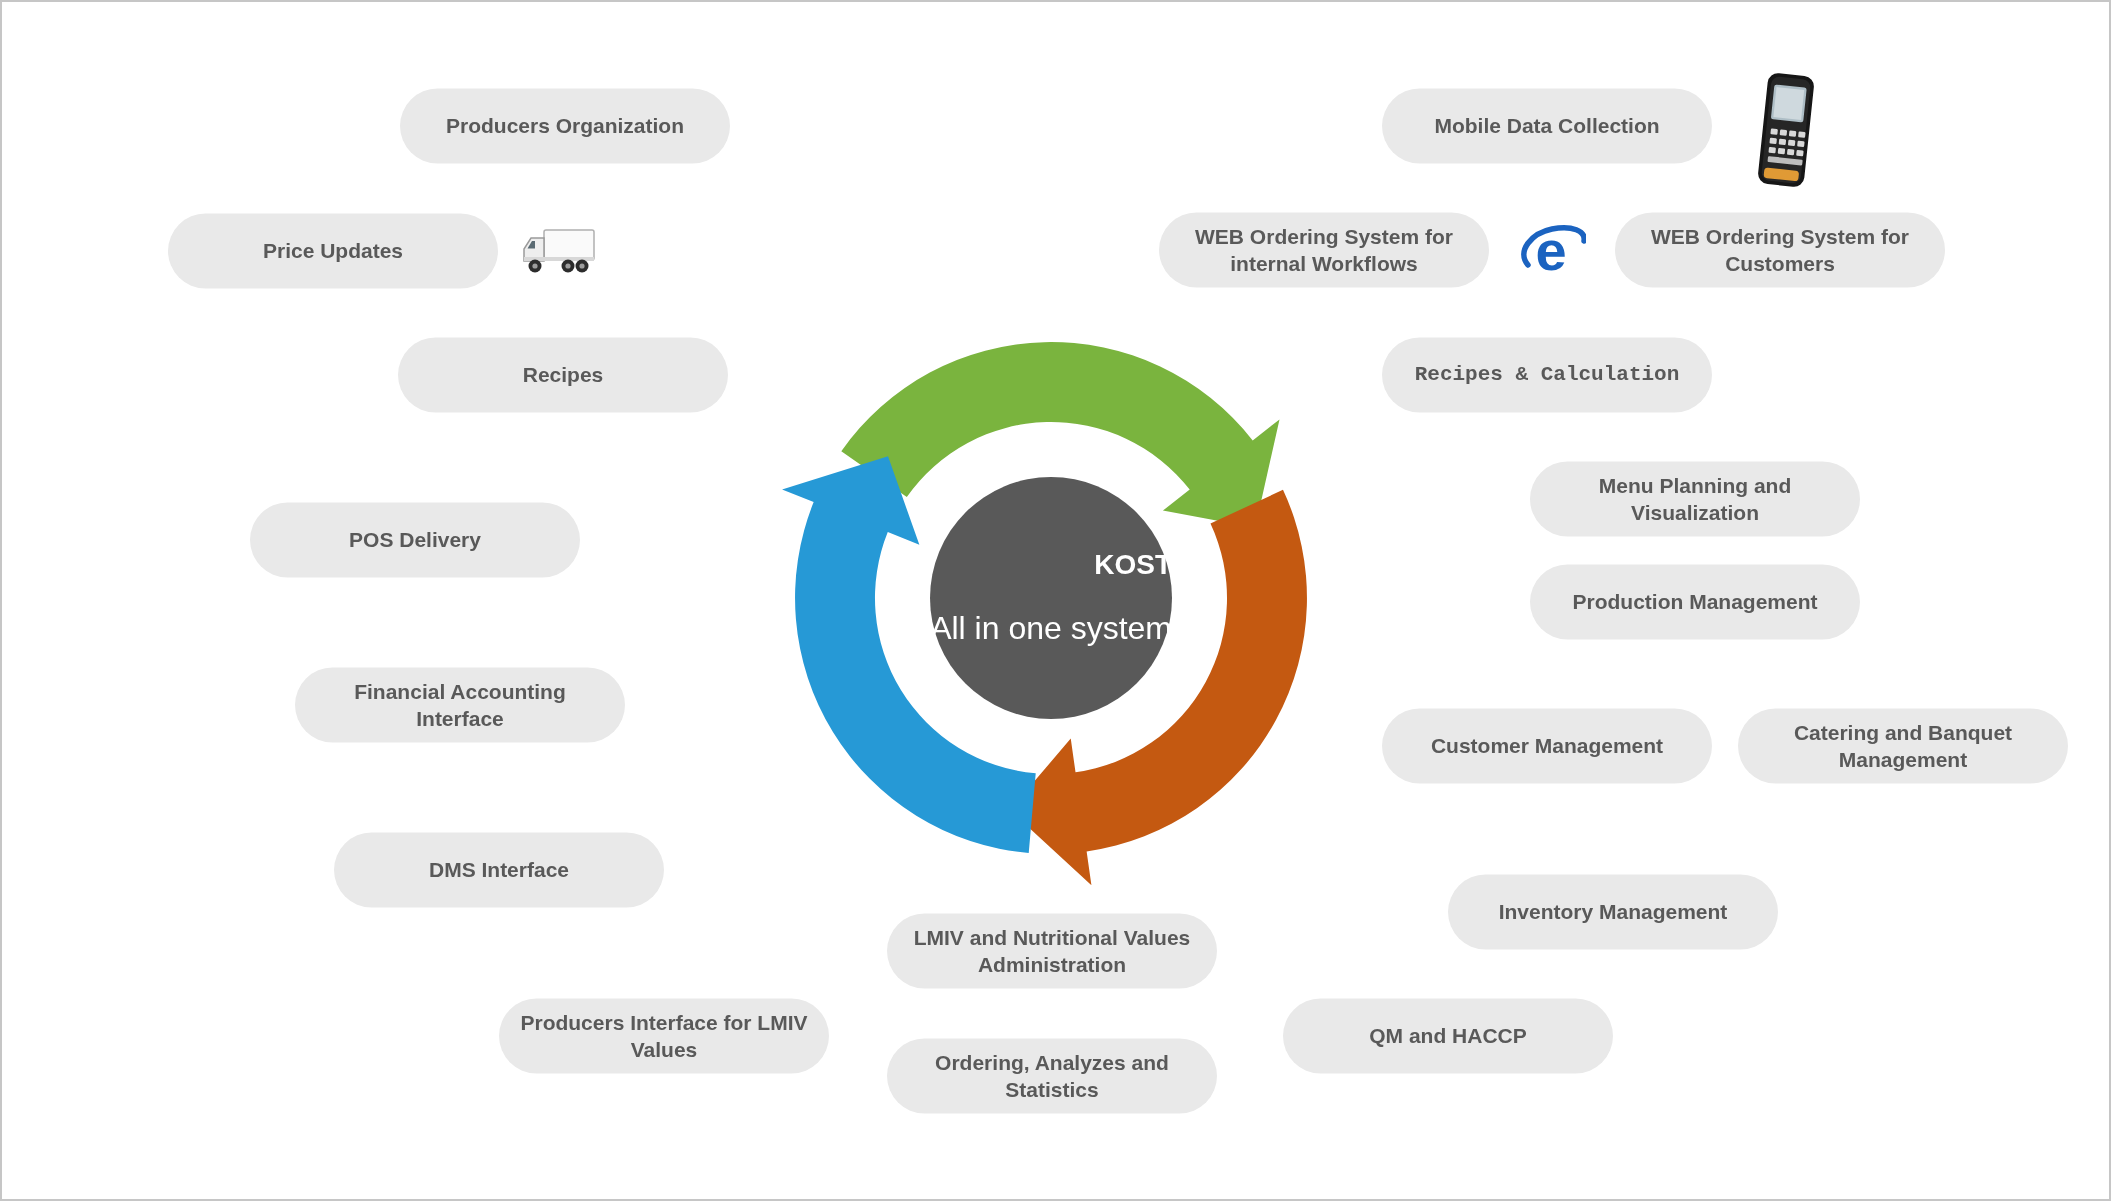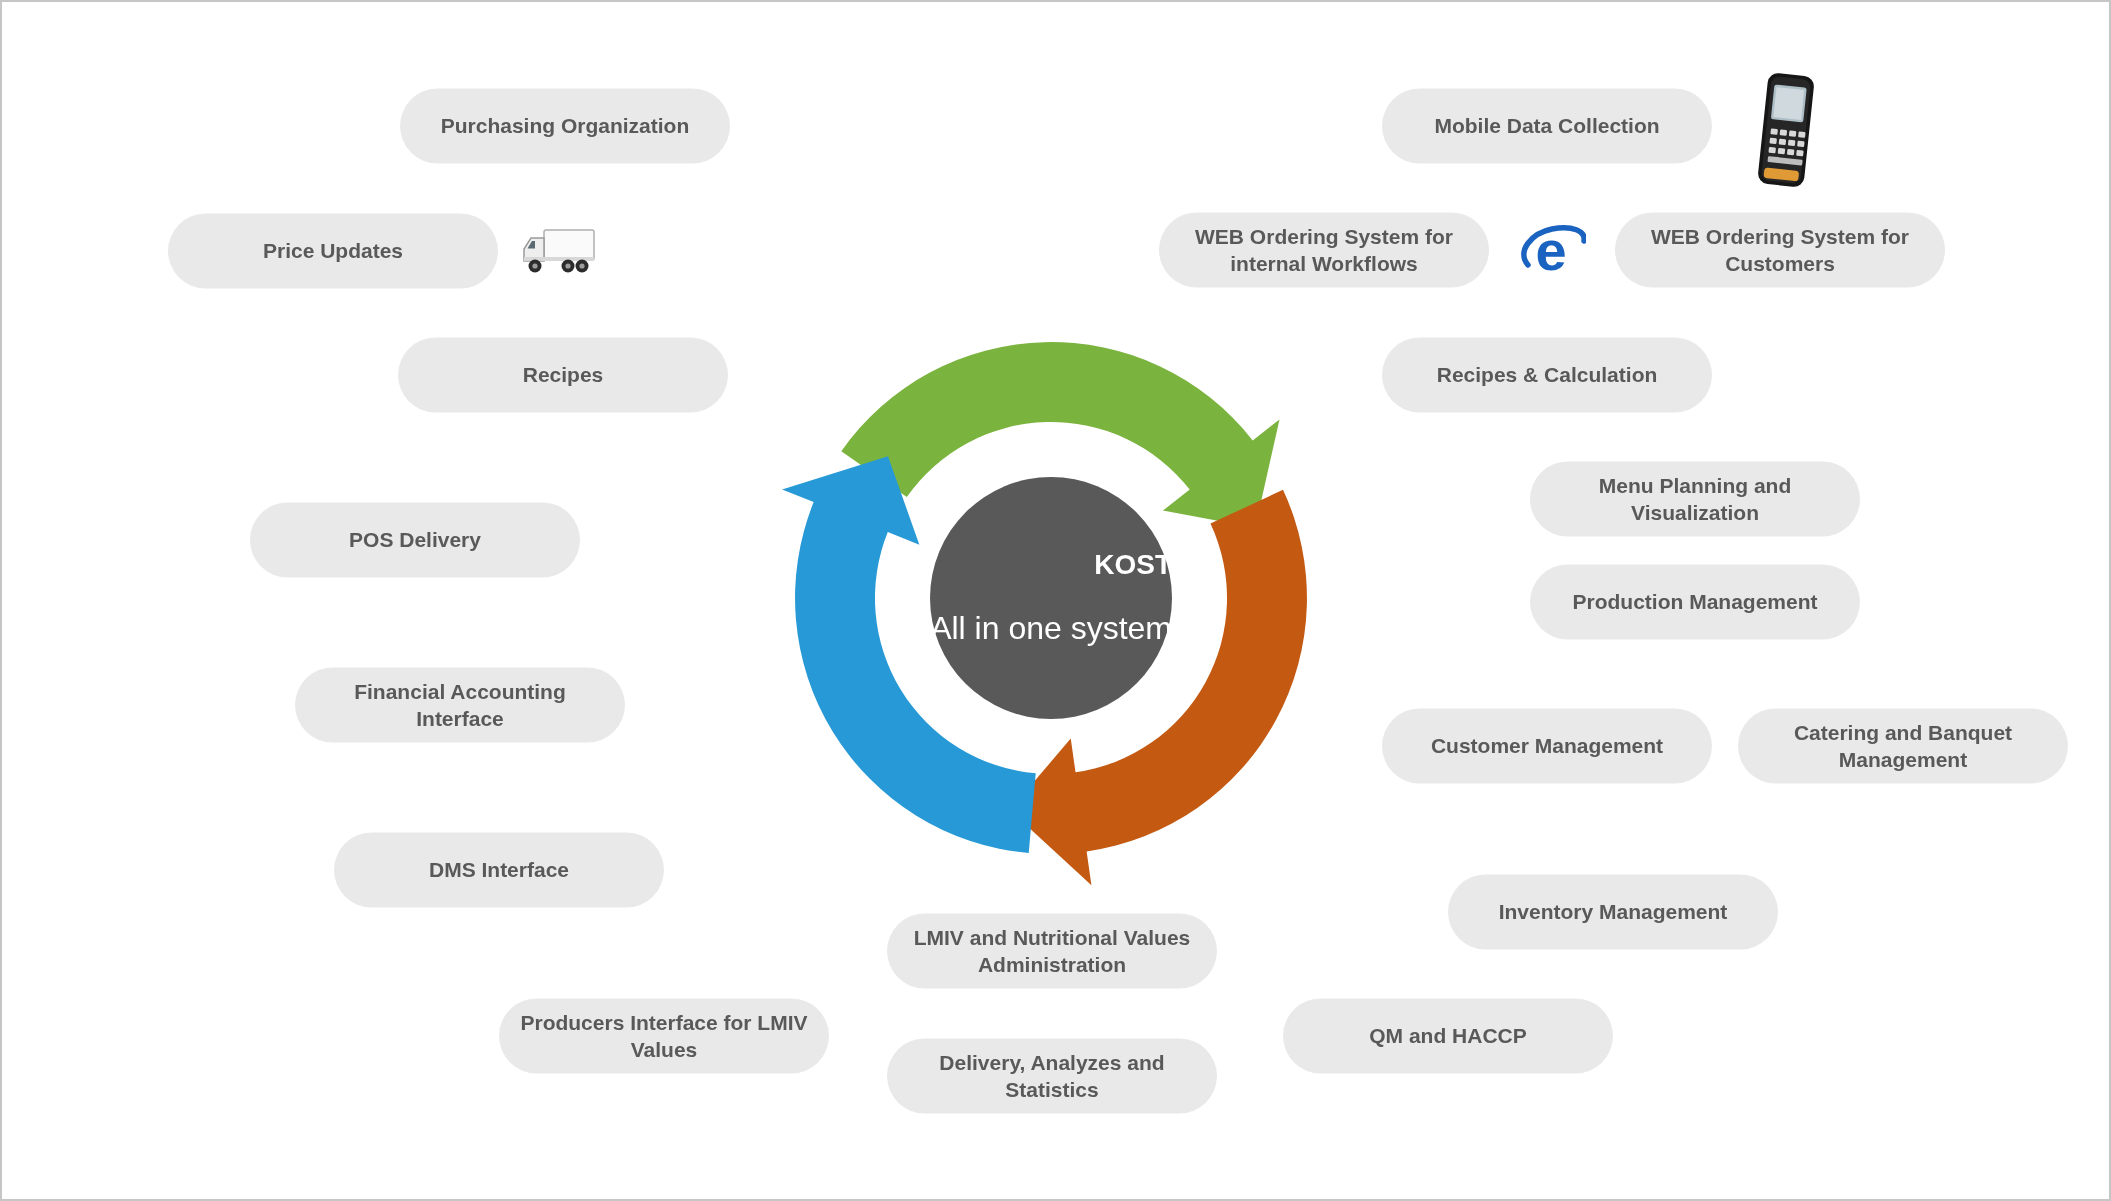--- a/index.html
+++ b/index.html
@@ -69,35 +69,35 @@
     <path d="M 839.3 449.2 A 256 256 0 0 1 1250.7 438.4 L 1277.5 417.4 L 1253.2 525.7 L 1160.9 508.6 L 1187.7 487.6 A 176 176 0 0 0 904.8 495.1 Z" fill="#7ab43e"></path>
     <path transform="rotate(120 1049 596)" d="M 839.3 449.2 A 256 256 0 0 1 1250.7 438.4 L 1277.5 417.4 L 1253.2 525.7 L 1160.9 508.6 L 1187.7 487.6 A 176 176 0 0 0 904.8 495.1 Z" fill="#c45911"></path>
     <path transform="rotate(240 1049 596)" d="M 839.3 449.2 A 256 256 0 0 1 1250.7 438.4 L 1277.5 417.4 L 1253.2 525.7 L 1160.9 508.6 L 1187.7 487.6 A 176 176 0 0 0 904.8 495.1 Z" fill="#2699d6"></path>
   </svg>
 
   <div class="hub">
     <div class="hub-title">KOST</div>
     <div class="hub-sub">All in one system</div>
   </div>
 
-  <div class="pill" style="left:563px; top:124px;">Purchasing Organization</div>
+  <div class="pill" style="left:563px; top:124px;">Producers Organization</div>
   <div class="pill" style="left:331px; top:249px;">Price Updates</div>
   <div class="pill" style="left:561px; top:373px;">Recipes</div>
   <div class="pill" style="left:413px; top:538px;">POS Delivery</div>
   <div class="pill" style="left:458px; top:703px;">Financial Accounting Interface</div>
   <div class="pill" style="left:497px; top:868px;">DMS Interface</div>
   <div class="pill" style="left:662px; top:1034px;">Producers Interface for LMIV Values</div>
 
   <div class="pill" style="left:1050px; top:949px;">LMIV and Nutritional Values Administration</div>
-  <div class="pill" style="left:1050px; top:1074px;">Delivery, Analyzes and Statistics</div>
+  <div class="pill" style="left:1050px; top:1074px;">Ordering, Analyzes and Statistics</div>
 
   <div class="pill" style="left:1545px; top:124px;">Mobile Data Collection</div>
   <div class="pill" style="left:1322px; top:248px;">WEB Ordering System for internal Workflows</div>
   <div class="pill" style="left:1778px; top:248px;">WEB Ordering System for Customers</div>
-  <div class="pill" style="left:1545px; top:373px;">Recipes &amp; Calculation</div>
+  <div class="pill" style="left:1545px; top:373px;font-family:Liberation Mono, monospace;">Recipes &amp; Calculation</div>
   <div class="pill" style="left:1693px; top:497px;">Menu Planning and Visualization</div>
   <div class="pill" style="left:1693px; top:600px;">Production Management</div>
   <div class="pill" style="left:1545px; top:744px;">Customer Management</div>
   <div class="pill" style="left:1901px; top:744px;">Catering and Banquet Management</div>
   <div class="pill" style="left:1611px; top:910px;">Inventory Management</div>
   <div class="pill" style="left:1446px; top:1034px;">QM and HACCP</div>
 
   <div class="icon" style="left:557px; top:249px;">
     <svg width="78" height="54" viewBox="0 0 78 54">
       <rect x="24" y="6" width="50" height="30" rx="2" fill="#fafafa" stroke="#b0b0b0" stroke-width="1.5"></rect>

